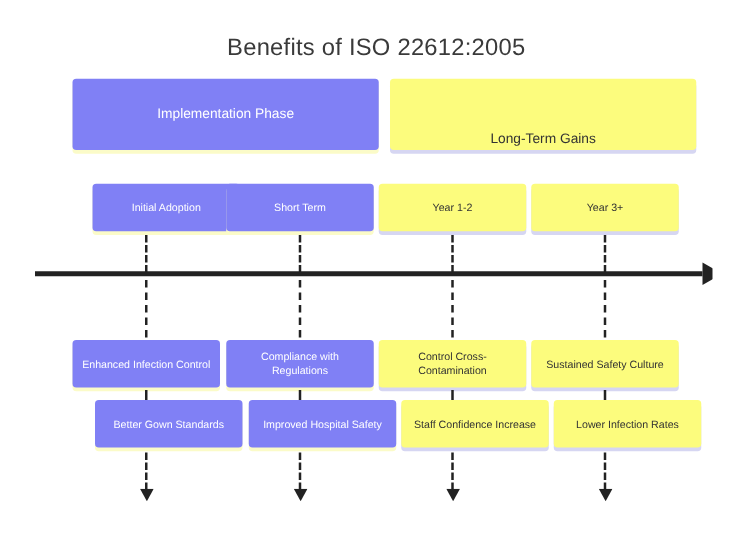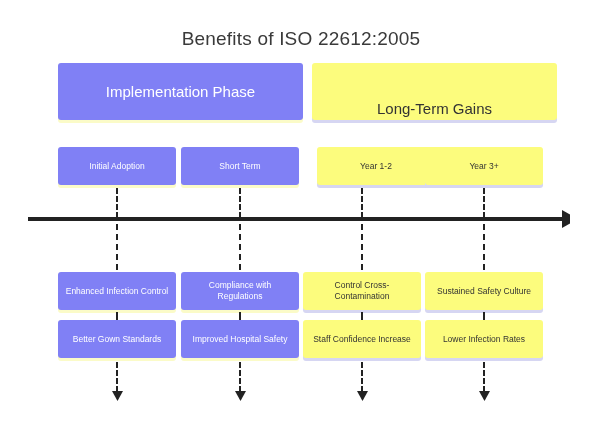--- a/index.html
+++ b/index.html
@@ -54,41 +54,41 @@
   .yellow {
     background: #fcfc7d;
     color: #333333;
     box-shadow: 0 3px 0 0 #d6d6f2;
   }
 
   
   .phase {
     height: 57px;
     top: 63px;
-    font-size: 15px;
+    font-size: 11px;
   }
   .phase-0 { left: 58px;  width: 245px; }
   .phase-1 { left: 312px; width: 245px; align-items: flex-end; }
 
   
   .milestone {
     height: 38px;
     top: 147px;
     width: 118px;
     font-size: 8.5px;
   }
 
   
   .benefit {
     height: 38px;
     width: 118px;
     font-size: 8.5px;
   }
   .benefit-row-0 { top: 272px; }
-  .benefit-row-1 { top: 320px; }
+  .benefit-row-1 { top: 320px; margin-left: 18px; }
 
   
   .timeline-arrow {
     position: absolute;
     left: 28px;
     top: 205px;
     width: 550px;
     height: 28px;
   }
 
@@ -111,27 +111,27 @@
 
   <div class="title">Benefits of ISO 22612:2005</div>
 
   <div class="box purple phase phase-0">
     <span class="lbl">Implementation Phase</span>
   </div>
   <div class="box yellow phase phase-1">
     <span class="lbl">Long-Term Gains</span>
   </div>
 
-  <div class="box purple milestone" style="left:58px">
+  <div class="box purple milestone" style="left:74px">
     <span class="lbl">Initial Adoption</span>
   </div>
   <div class="box purple milestone" style="left:181px">
     <span class="lbl">Short Term</span>
   </div>
-  <div class="box yellow milestone" style="left:317px">
+  <div class="box yellow milestone" style="left:303px">
     <span class="lbl">Year 1-2</span>
   </div>
   <div class="box yellow milestone" style="left:425px">
     <span class="lbl">Year 3+</span>
   </div>
 
   <div class="dash" style="left:116px; top:188px; height:30px;"></div>
   <div class="dash" style="left:239px; top:188px; height:30px;"></div>
   <div class="dash" style="left:361px; top:188px; height:30px;"></div>
   <div class="dash" style="left:483px; top:188px; height:30px;"></div>

